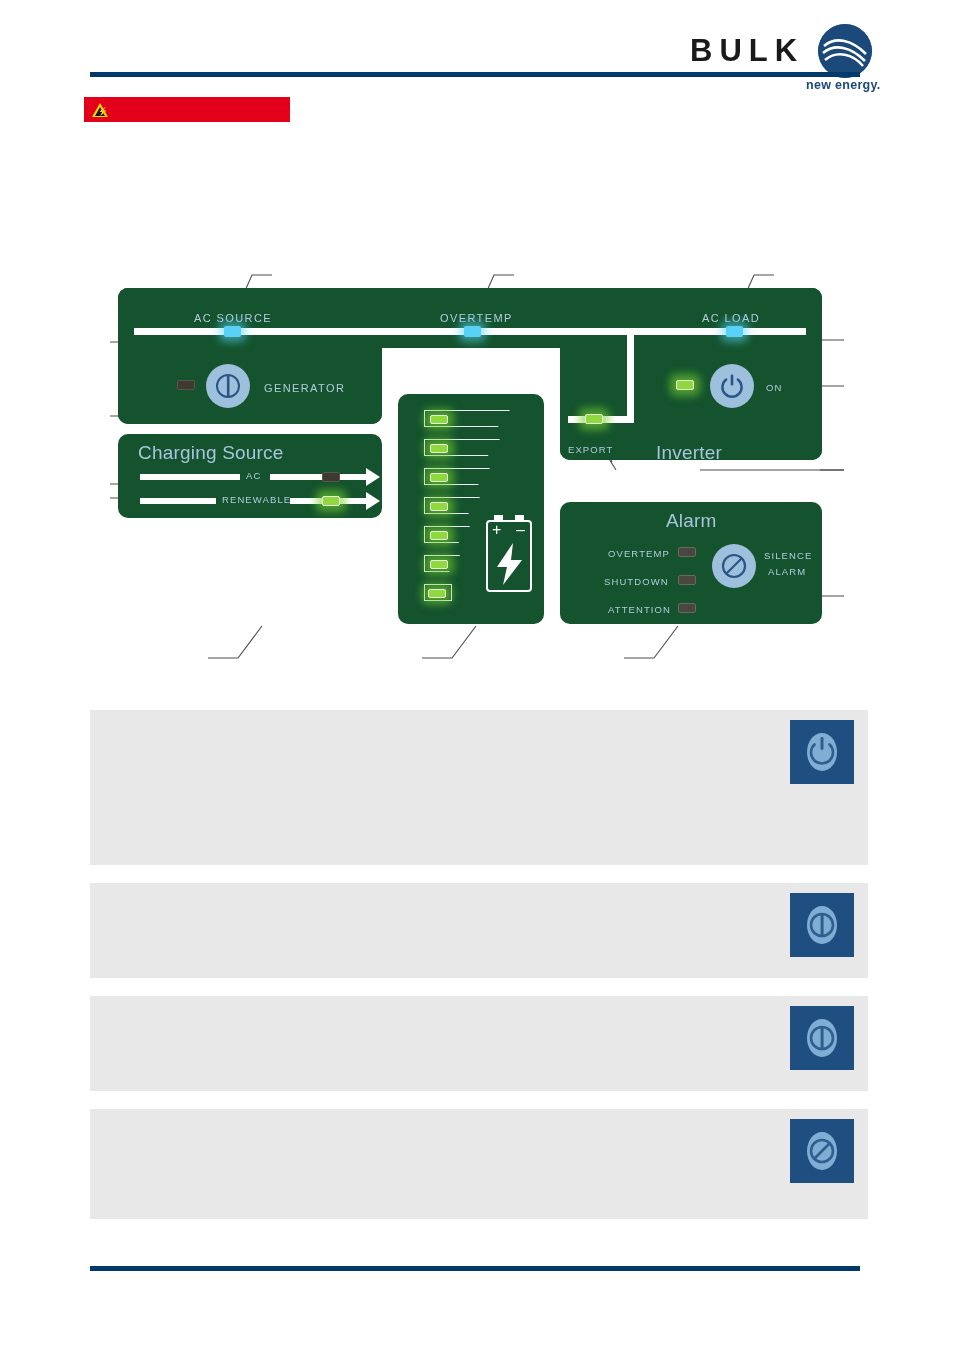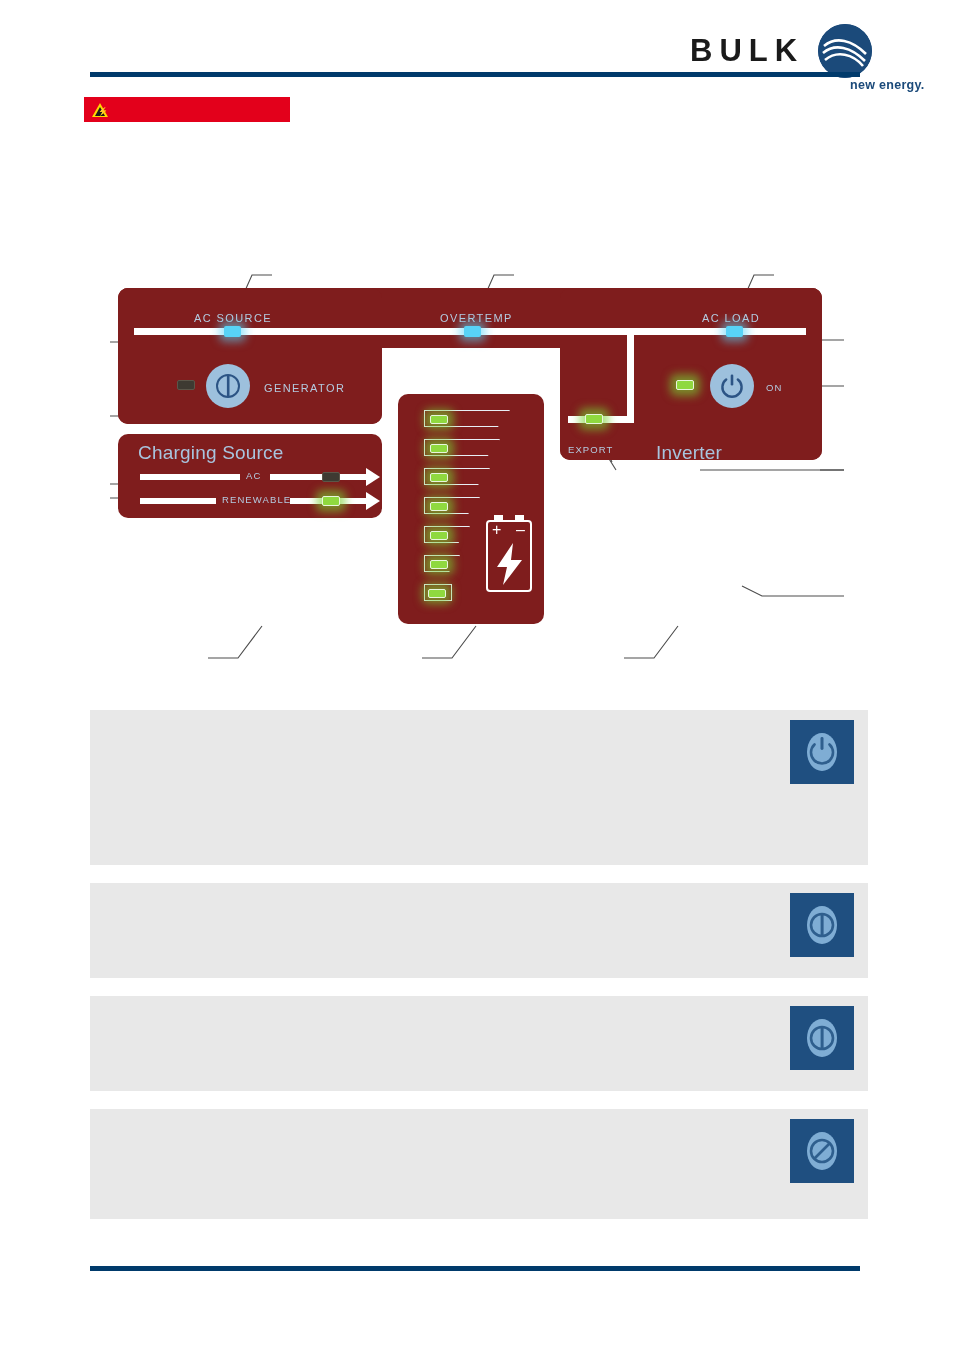--- a/index.html
+++ b/index.html
@@ -25,21 +25,20 @@
   }
   .kaco-mark {
     width: 54px; height: 54px; border-radius: 50%;
     background: #1b4a7a; position: relative; overflow: hidden;
   }
   .kaco-mark svg { display:block; }
   .kaco-tagline {
     position: absolute; left: 806px; top: 78px;
     font-size: 12.5px; color: #1b4a7a; font-weight: bold;
     letter-spacing: .3px;
-    margin-left: 44px;
   }
   .header-rule {
     position: absolute; left: 90px; top: 72px;
     width: 770px; height: 5px; background: #003a6b;
   }
 
   
   .warn-banner {
     position: absolute; left: 84px; top: 97px;
     width: 206px; height: 25px; background: #e3001b;
@@ -65,21 +64,21 @@
     z-index: 3;
   }
 
   
   .stage {
     position: absolute; left: 0; top: 230px;
     width: 954px; height: 450px;
   }
   .panel {
     position: absolute;
-    background: #7f1d1d;
+    background: #14532d;
     border-radius: 10px;
   }
   .panel-title {
     color: #a8c4de; font-size: 19px;
     letter-spacing: .2px;
   }
   .lbl {
     color: #b4cbe0; font-size: 11px;
     letter-spacing: 1.4px; white-space: nowrap;
   }
@@ -326,20 +325,41 @@
       <div class="bat-nub" style="left:6px;top:-7px;"></div>
       <div class="bat-nub" style="right:6px;top:-7px;"></div>
       <div style="position:absolute;left:4px;top:0px;color:#fff;font-size:16px;line-height:1;">+</div>
       <div style="position:absolute;right:5px;top:0px;color:#fff;font-size:16px;line-height:1;">–</div>
       <svg width="42" height="44" viewBox="0 0 42 44" style="position:absolute;left:1px;top:20px;">
         <polygon points="24,1 8,25 18,25 14,43 33,18 22,18" fill="#ffffff"></polygon>
       </svg>
     </div>
   </div>
 
+  <div class="panel" style="left:560px;top:272px;width:262px;height:122px;">
+    <div class="panel-title" style="position:absolute;left:106px;top:8px;">Alarm</div>
+
+    <div class="lbl lbl-sm" style="position:absolute;left:48px;top:46px;">OVERTEMP</div>
+    <div class="led led-off-light" style="left:118px;top:45px;width:18px;height:10px;"></div>
+
+    <div class="lbl lbl-sm" style="position:absolute;left:44px;top:74px;">SHUTDOWN</div>
+    <div class="led led-off-light" style="left:118px;top:73px;width:18px;height:10px;"></div>
+
+    <div class="lbl lbl-sm" style="position:absolute;left:48px;top:102px;">ATTENTION</div>
+    <div class="led led-off-light" style="left:118px;top:101px;width:18px;height:10px;"></div>
+
+    <div class="btn-round" style="left:152px;top:42px;width:44px;height:44px;">
+      <svg width="30" height="30" viewBox="0 0 30 30">
+        <circle cx="15" cy="15" r="11" stroke="#2c5485" stroke-width="2.2" fill="none"></circle>
+        <line x1="7.5" y1="22.5" x2="22.5" y2="7.5" stroke="#2c5485" stroke-width="2.2"></line>
+      </svg>
+    </div>
+    <div class="lbl lbl-sm" style="position:absolute;left:204px;top:48px;">SILENCE</div>
+    <div class="lbl lbl-sm" style="position:absolute;left:208px;top:64px;">ALARM</div>
+  </div>
 
 </div>
 
 <div class="rows">
 
   <div class="trow" style="height:155px;">
     <span style="flex:1;padding:14px 18px;font-size:13px;color:#222;"></span>
     <span class="icon-box">
       <svg width="46" height="46" viewBox="0 0 46 46">
         <ellipse cx="23" cy="23" rx="15" ry="19" fill="#7fadd4"></ellipse>

